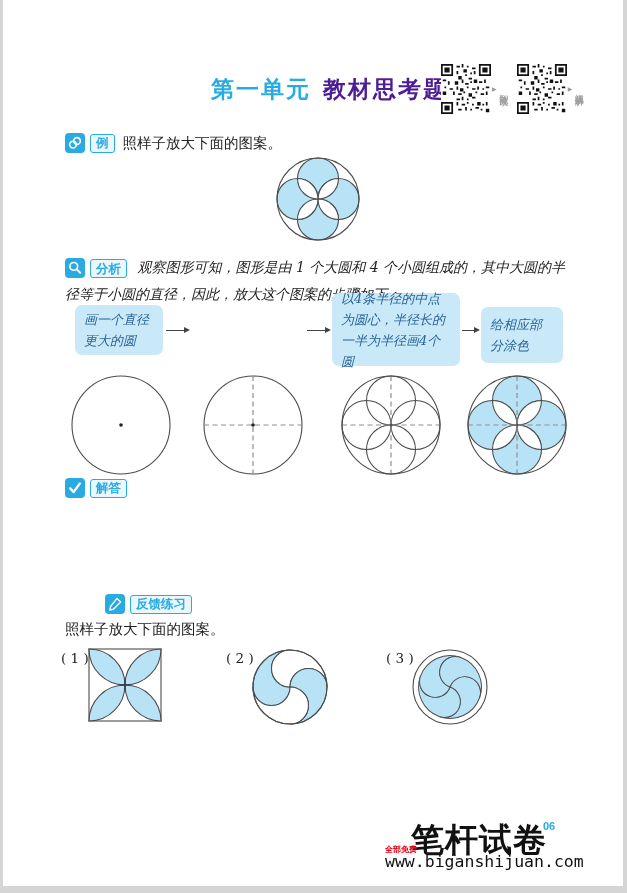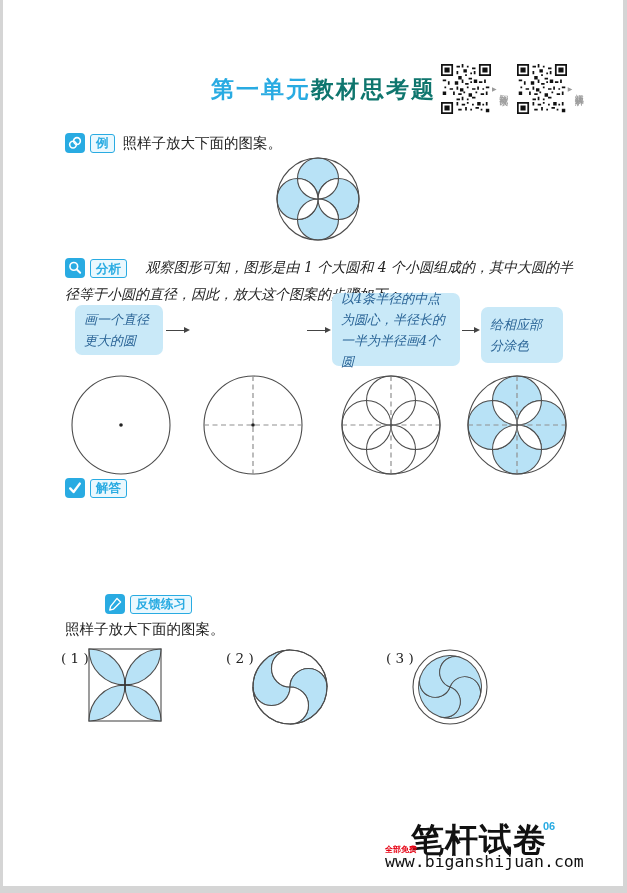--- a/index.html
+++ b/index.html
@@ -1,40 +1,40 @@
 <!DOCTYPE html>
 <html style="--accent: #29abe2; --box-fill: #c9e9f8; --box-text: #2a6496; --pattern-fill: #b8e2f6; --stroke: #4d4d4d; --qr-label: #9a9a9a; --footer-red: #e60012;"><head>
 <meta charset="utf-8">
 <style>
   html,body{margin:0;padding:0;background:#fff;}
   .page{position:relative;width:627px;height:893px;background:#fff;overflow:hidden;
         box-sizing:border-box;border-left:3px solid #d5d5d5;border-right:4px solid #d5d5d5;
         border-bottom:7px solid #d5d5d5;font-family:"Liberation Sans",sans-serif;color:#1a1a1a;}
   
   .title{position:absolute;left:208px;top:74px;font-size:23px;font-weight:bold;letter-spacing:2px;}
-  .title .unit{color:var(--accent);margin-right:0;}
-  .title .main{color:#0f766e;}
+  .title .unit{color:var(--accent);margin-right:12px;}
+  .title .main{color:#4c1d95;}
   .qr-group{position:absolute;left:438px;top:64px;display:flex;gap:8px;}
   .qr-unit{display:flex;}
   .qr-box{width:50px;height:50px;}
   .qr-label{writing-mode:vertical-rl;text-orientation:upright;font-size:9px;line-height:11px;
             color:var(--qr-label);margin-left:1px;letter-spacing:1px;display:flex;flex-direction:column;align-items:center;}
   .qr-play{font-size:6px;color:var(--qr-label);writing-mode:horizontal-tb;margin-top:1px;}
   
   .badge{display:inline-flex;align-items:center;gap:5px;vertical-align:middle;}
   .badge-icon{width:20px;height:20px;border-radius:4px;background:var(--accent);display:inline-flex;
               align-items:center;justify-content:center;flex:0 0 auto;}
   .badge-label{height:17px;line-height:17px;padding:0 5px;border:1px solid var(--accent);
                border-radius:3px;background:#eaf8fe;color:var(--accent);font-size:12.5px;font-weight:bold;white-space:nowrap;}
   
   .example-row{position:absolute;left:62px;top:133px;display:flex;align-items:center;gap:8px;}
   .prompt-text{font-size:14.5px;font-family:"DejaVu Serif",serif;color:#222;}
   .analysis-p{position:absolute;left:62px;top:240px;width:510px;font-size:14px;line-height:27px;
               font-family:"DejaVu Serif",serif;font-style:italic;color:#222;}
-  .analysis-p .badge{font-style:normal;margin-right:14px;}
+  .analysis-p .badge{font-style:normal;margin-right:6px;}
   
   .step-box{position:absolute;background:var(--box-fill);border-radius:7px;color:var(--box-text);
             font-size:13px;line-height:21px;font-family:"DejaVu Serif",serif;font-style:italic;
             padding:4px 9px;box-sizing:border-box;display:flex;flex-direction:column;justify-content:center;}
   .arrow{position:absolute;height:0;border-top:1.3px solid #444;}
   .arrow::after{content:"";position:absolute;right:-2px;top:-3.6px;border-left:6px solid #444;
                 border-top:3px solid transparent;border-bottom:3px solid transparent;}
   
   .fig{position:absolute;}
   .stk{fill:none;stroke:var(--stroke);stroke-width:1.1;}

